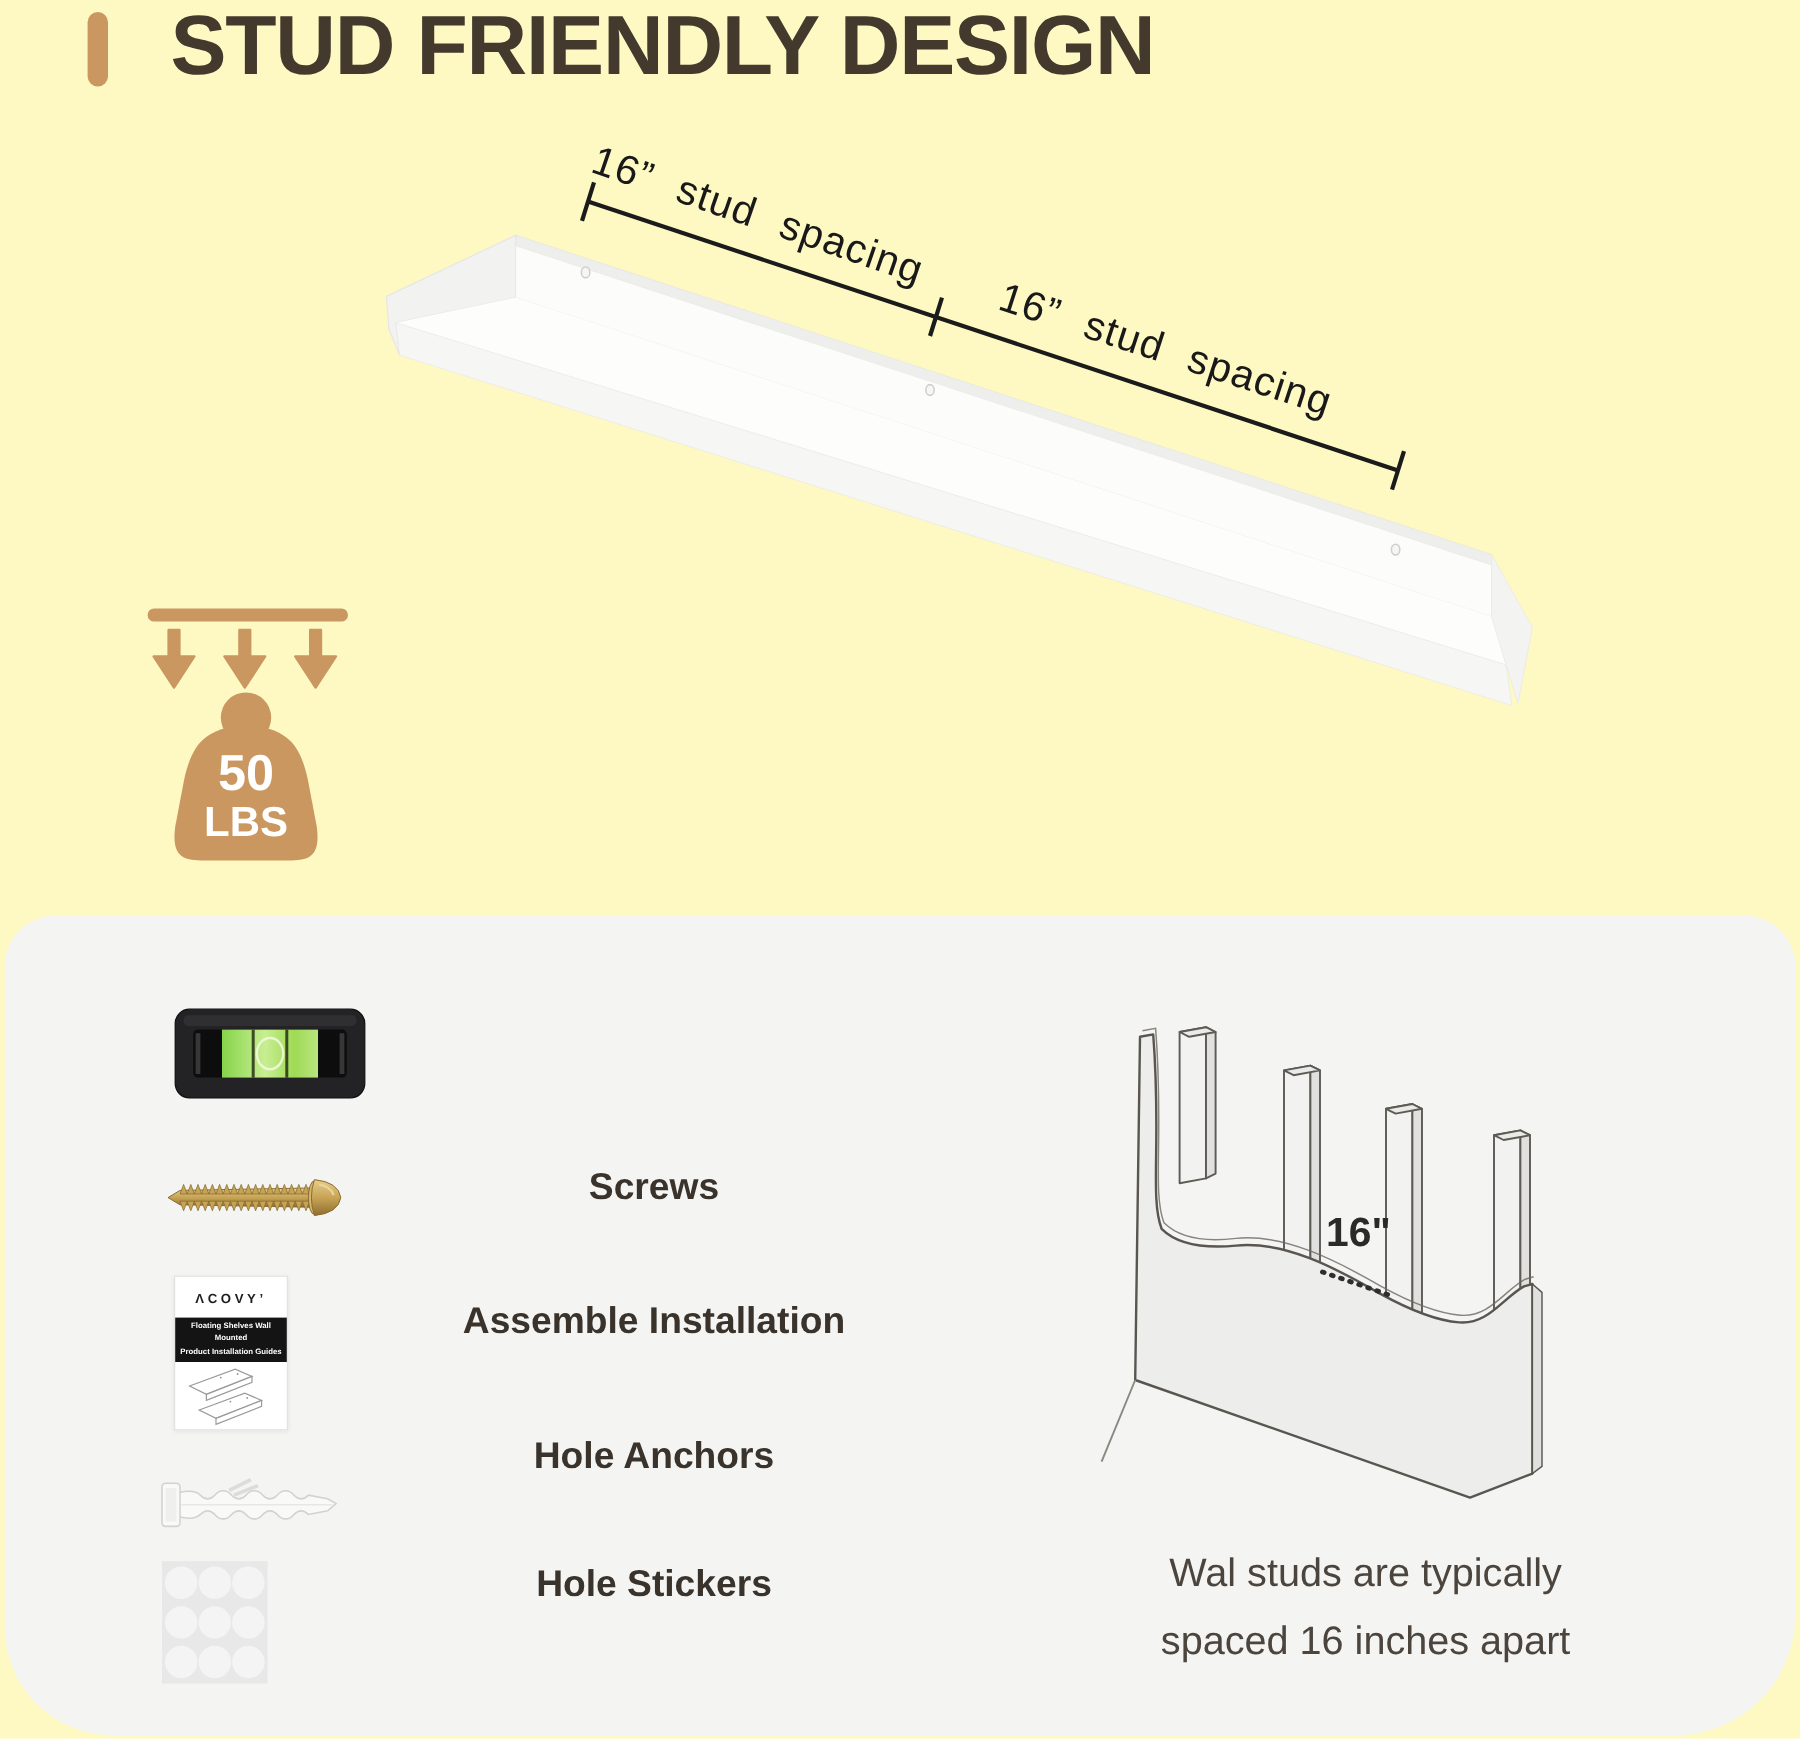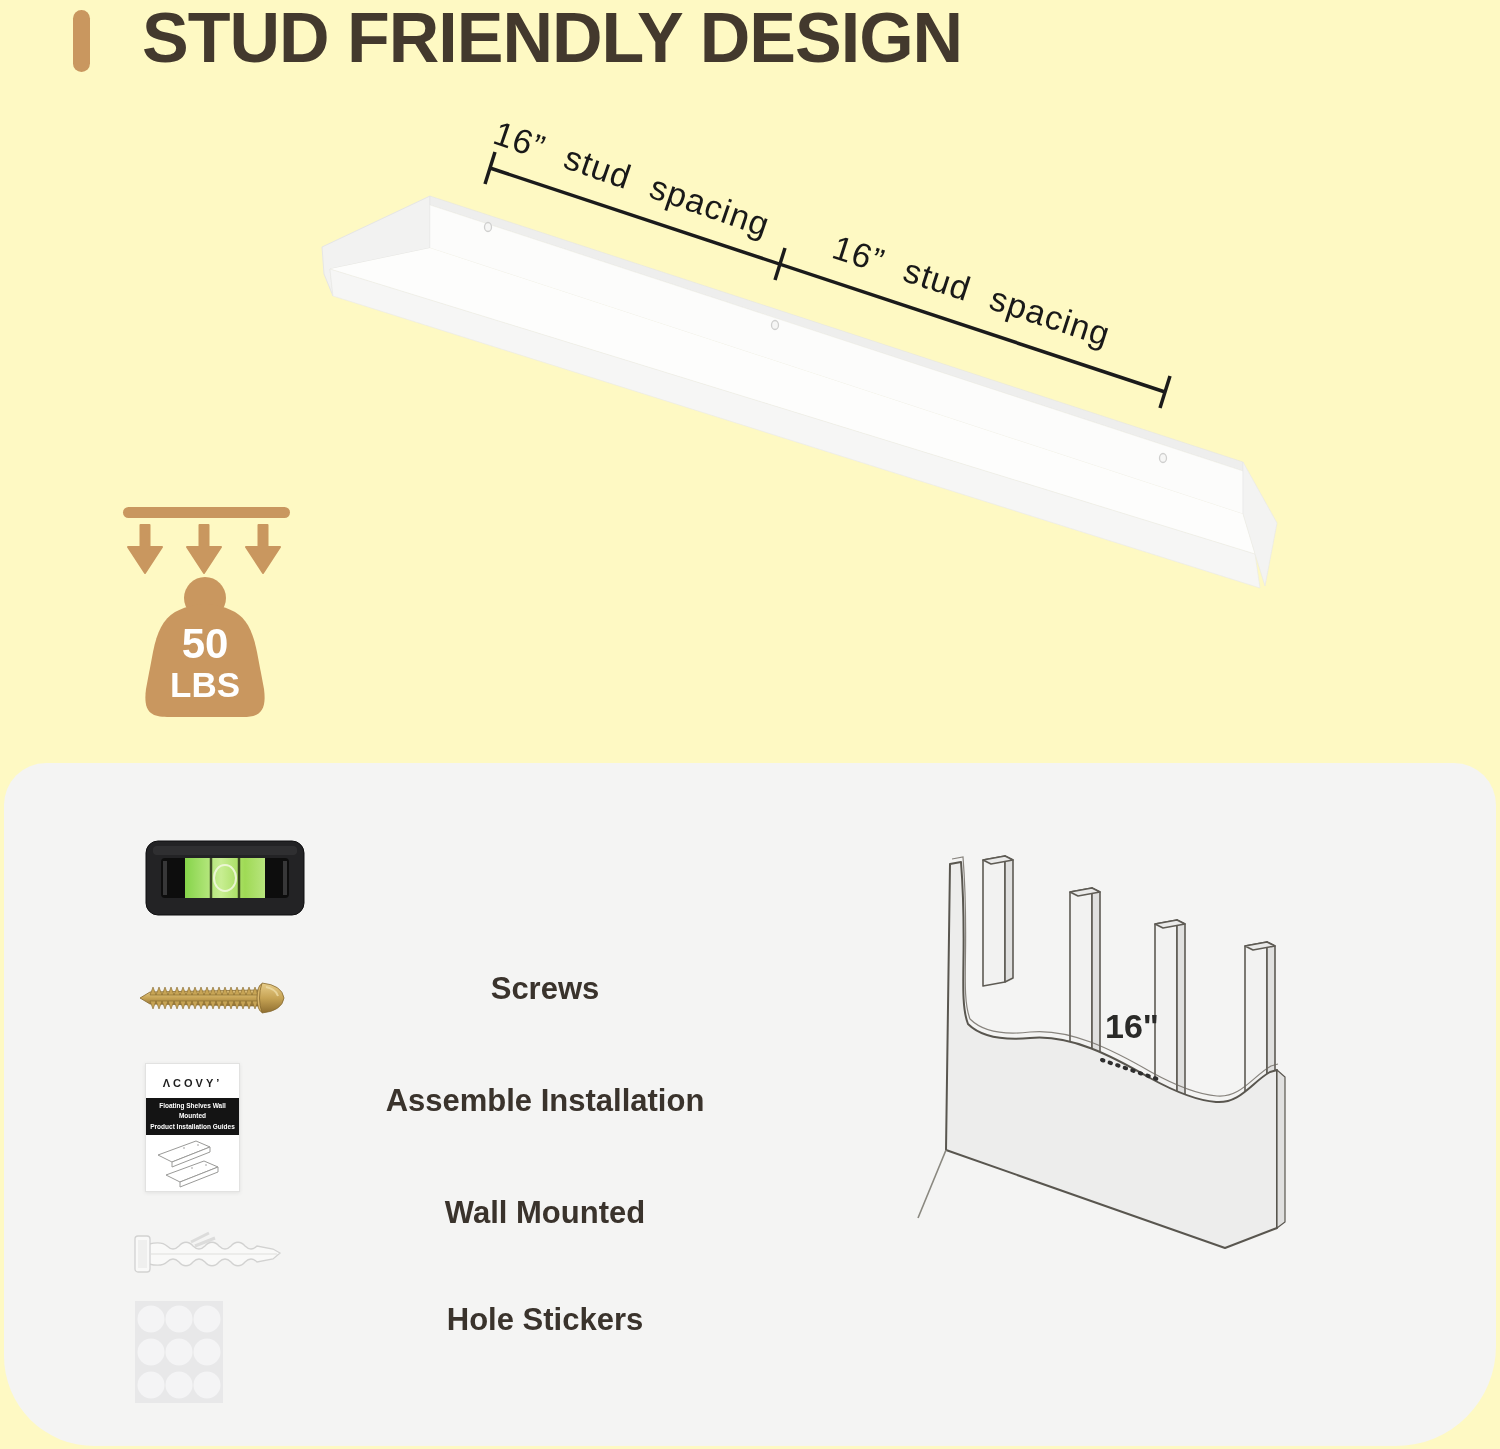--- a/index.html
+++ b/index.html
@@ -192,21 +192,21 @@
             <circle cx="72" cy="51" r="13.5"></circle>
           <circle cx="16" cy="84" r="13.5"></circle>
             <circle cx="44" cy="84" r="13.5"></circle>
             <circle cx="72" cy="84" r="13.5"></circle>
         </g>
       </svg>
     </div>
 
     <div class="kit-label" style="top:208px;">Screws</div>
     <div class="kit-label" style="top:320px;">Assemble Installation</div>
-    <div class="kit-label" style="top:432px;">Wall Mounted</div>
+    <div class="kit-label" style="top:432px;">Hole Anchors</div>
     <div class="kit-label" style="top:539px;">Hole Stickers</div>
 
     <svg class="wall-svg" viewBox="0 0 500 420">
 
       <g stroke="#5E5B54" stroke-width="1.6" stroke-linejoin="round">
         <polygon points="83,10 105,6 105,132 83,136" fill="#F2F2F1"></polygon>
         <polygon points="105,6 113,10 113,128 105,132" fill="#E0E0DF"></polygon>
         <polygon points="83,10 105,6 113,10 91,14" fill="#EAEAE9"></polygon>
         <polygon points="170,42 192,38 192,262 170,266" fill="#F2F2F1"></polygon>
         <polygon points="192,38 200,42 200,258 192,262" fill="#E0E0DF"></polygon>
@@ -224,15 +224,19 @@
                L377,220 L377,378 L325,398 L46,300 Z" fill="#EDEDEC" stroke="#59564F" stroke-width="2" stroke-linejoin="round"></path>
       <path d="M52,9 L63,7 C70,95 60,143 70,169 Q88,187 130,182 C170,178 213,200 251,222
                Q291,244 317,246 C341,248 353,226 371,216 L378,214" fill="none" stroke="#6B675F" stroke-width="1.2" opacity="0.8"></path>
       <polygon points="377,220 385,227 385,372 377,378" fill="#E0E0DF" stroke="#59564F" stroke-width="1.2"></polygon>
       <line x1="18" y1="368" x2="46" y2="300" stroke="#8A8880" stroke-width="1.6"></line>
 
       <line x1="202" y1="210" x2="260" y2="230" stroke="#2E2E2E" stroke-width="4" stroke-dasharray="1.5 6.5" stroke-linecap="round"></line>
       <text class="wall-dim" x="232" y="188">16"</text>
     </svg>
 
+    <div class="wall-caption">
+      <div>Wal studs are typically</div>
+      <div>spaced 16 inches apart</div>
+    </div>
 
   </section>
 </div>
 
 </body></html>

